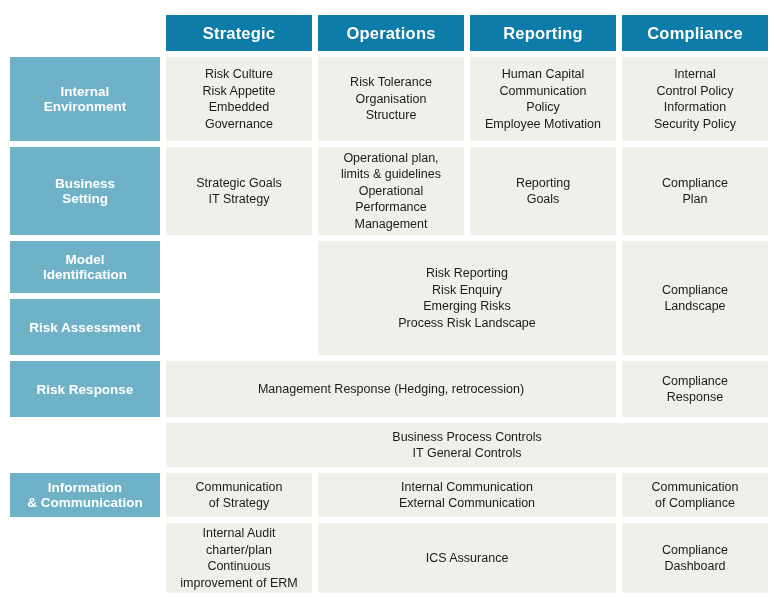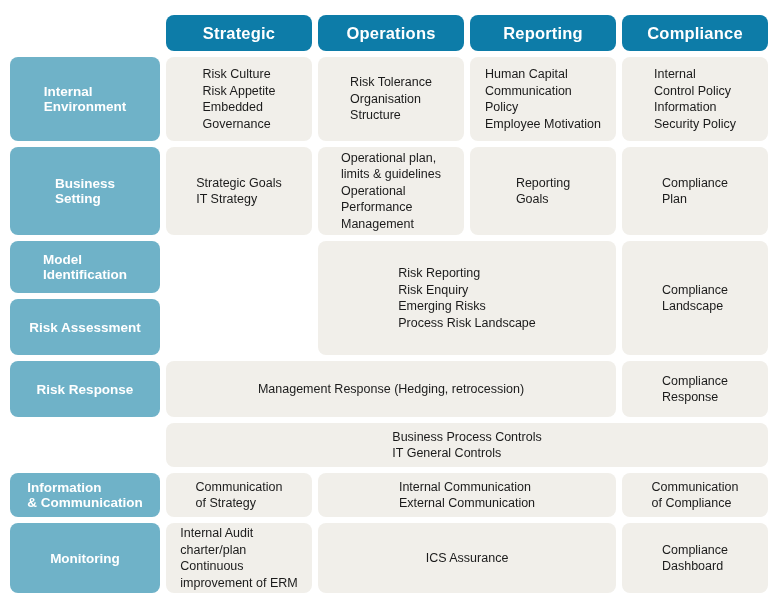--- a/index.html
+++ b/index.html
@@ -22,25 +22,24 @@
     gap: 6px 6px;
     padding: 15px 10px 16px 10px;
     width: 778px;
     height: 609px;
     box-sizing: border-box;
   }
   .cell, .ch, .rh {
     display: flex;
     align-items: center;
     justify-content: center;
-    text-align: left;
+    text-align: center;
     white-space: pre-line;
     box-sizing: border-box;
     padding: 5px 6px;
-    border-radius: 8px;
   }
   .ch {
     background: #0d7ca8;
     color: #ffffff;
     font-size: 16.5px;
     font-weight: bold;
     letter-spacing: 0.2px;
   }
   .rh {
     background: #6fb2c8;
@@ -69,21 +68,20 @@
     <div class="rh" style="grid-area:2/1/3/2">Internal
 Environment</div>
     <div class="rh" style="grid-area:3/1/4/2">Business
 Setting</div>
     <div class="rh" style="grid-area:4/1/5/2">Model
 Identification</div>
     <div class="rh" style="grid-area:5/1/6/2">Risk Assessment</div>
     <div class="rh" style="grid-area:6/1/7/2">Risk Response</div>
     <div class="rh" style="grid-area:8/1/9/2">Information
 &amp; Communication</div>
-    <div class="rh" style="grid-area:9/1/10/2">Monitoring</div>
 
     <div class="cell" style="grid-area:2/2/3/3">Risk Culture
 Risk Appetite
 Embedded
 Governance</div>
     <div class="cell" style="grid-area:2/3/3/4">Risk Tolerance
 Organisation
 Structure</div>
     <div class="cell" style="grid-area:2/4/3/5">Human Capital
 Communication

